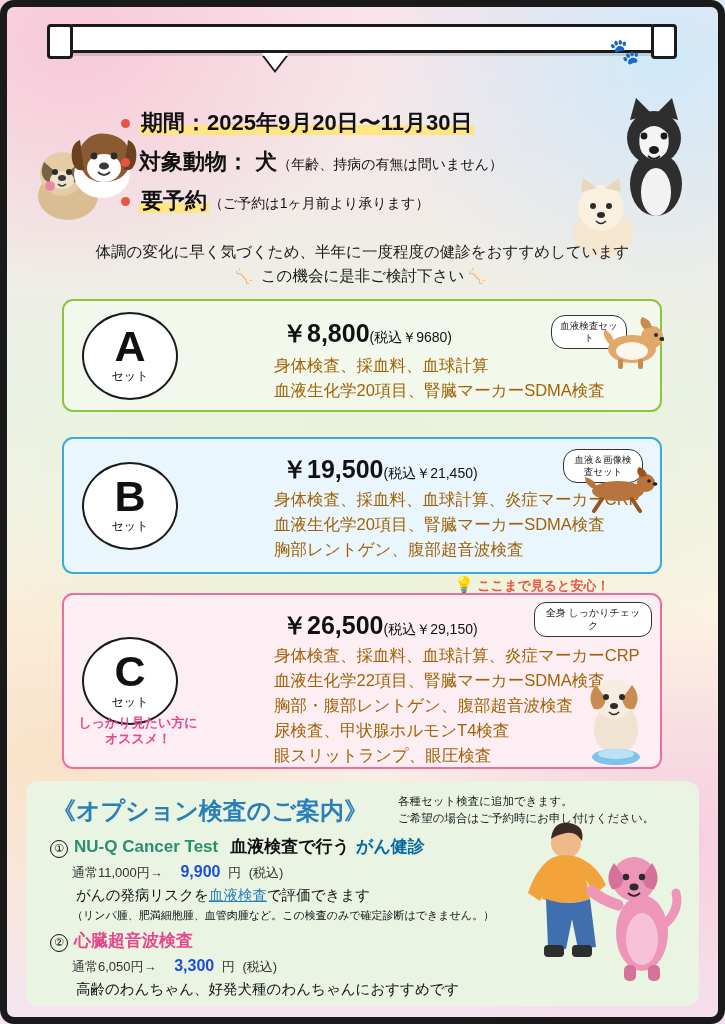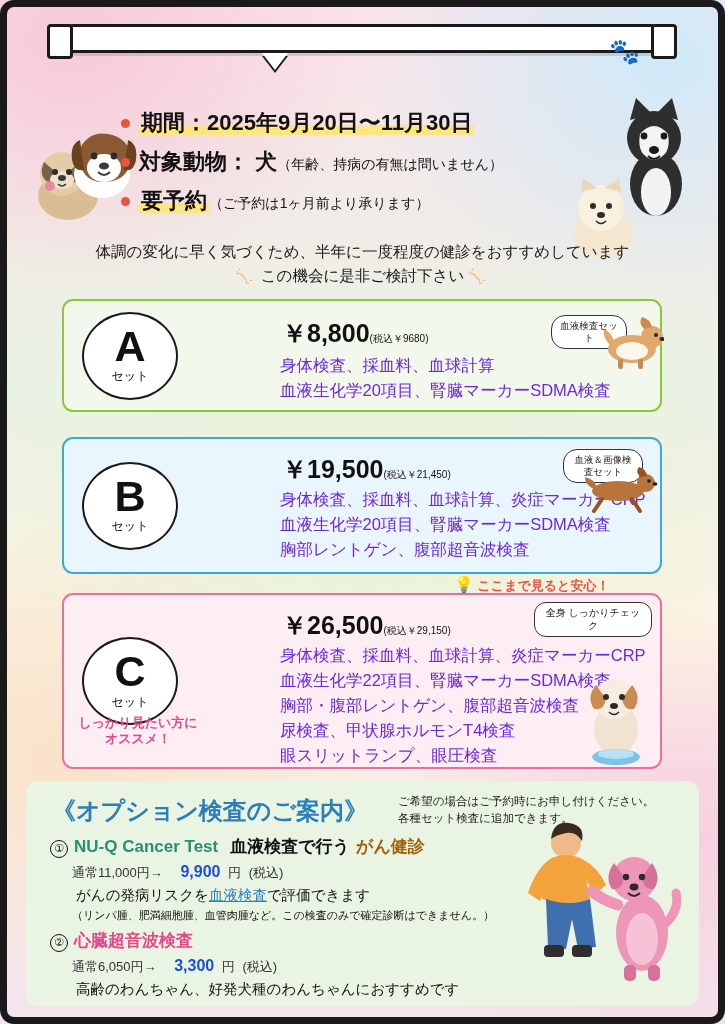--- a/index.html
+++ b/index.html
@@ -106,27 +106,27 @@
   }
   .badge-a{border:2.5px solid #1a1a1a;}
   .badge-b{border:2.5px solid #1a1a1a;}
   .badge-c{border:2.5px solid #1a1a1a;}
   .badge-letter{font-size:43px;font-weight:bold;line-height:0.95;color:#111;}
   .badge-sub{font-size:12px;color:#111;margin-top:2px;}
 
   .price{
     position:absolute;left:218px;font-size:25px;font-weight:bold;color:#111;
   }
-  .price .tax{font-size:10px;font-weight:normal;}
+  .price .tax{font-size:14px;font-weight:normal;}
   .price-a{top:16px;}
   .price-b{top:14px;}
   .price-c{top:14px;}
 
   .items{
-    position:absolute;left:210px;font-size:16.5px;color:#6d28d9;line-height:1.52;margin-left:6px;
+    position:absolute;left:210px;font-size:16.5px;color:#a16207;line-height:1.52;
   }
   .items-a{top:52px;}
   .items-b{top:48px;}
   .items-c{top:48px;}
 
   
   .bubble{
     position:absolute;background:#ffffff;border:1.6px solid #333;border-radius:14px;
     font-size:9.5px;color:#222;text-align:center;line-height:1.25;padding:4px 6px;
   }
@@ -159,21 +159,21 @@
   .opt1{top:54px;}
   .opt2{top:148px;}
   .opt-head{font-size:17px;font-weight:bold;color:#111;display:flex;align-items:baseline;}
   .circ{
     display:inline-block;width:16px;height:16px;border:1.5px solid #111;border-radius:50%;
     font-size:11px;line-height:15px;text-align:center;margin-right:6px;font-weight:normal;color:#111;
   }
   .ruby{font-size:8.5px;color:#111;letter-spacing:1px;margin-left:22px;display:block;height:10px;}
   .nuq{color:#2a8f6e;}
   .opt-head .blood{color:#111;font-weight:bold;}
-  .gan{color:#a16207;}
+  .gan{color:#0369a1;}
   .opt-price{font-size:13px;color:#333;margin-top:5px;margin-left:22px;}
   .opt-price .big{font-size:16px;font-weight:bold;color:#1d4ed8;}
   .opt-desc{font-size:14.5px;color:#111;margin-top:4px;margin-left:26px;}
   .opt-desc .blue{color:#2a7fb8;text-decoration:underline;}
   .opt-fine{font-size:11px;color:#111;margin-top:3px;margin-left:22px;}
   .opt2 .opt-head{color:#e8468a;}
 
   
   .dog{position:absolute;}
   svg{display:block;}
@@ -356,22 +356,22 @@
         <path d="M37 43 q5 5 10 0" stroke="#2b2b2b" stroke-width="1.6" fill="none"></path>
         <ellipse cx="44" cy="88" rx="24" ry="8" fill="#7fc4e8"></ellipse>
         <ellipse cx="44" cy="85" rx="18" ry="5" fill="#b9e2f5"></ellipse>
       </svg>
     </div>
   </div>
 
   <div class="option">
     <div class="opt-title">《オプション検査のご案内》</div>
     <div class="opt-note">
+      <div>各種セット検査に追加できます。</div>
       <div>ご希望の場合はご予約時にお申し付けください。</div>
-      <div>各種セット検査に追加できます。</div>
     </div>
 
     <div class="opt-item opt1">
       <div class="opt-head">
         <span class="circ">①</span>
         <span class="nuq">NU-Q Cancer Test</span>
         <span style="margin-left:12px;" class="blood">血液検査で行う</span>
         <span style="margin-left:6px;" class="gan">がん健診</span>
       </div>
       <div class="opt-price">

